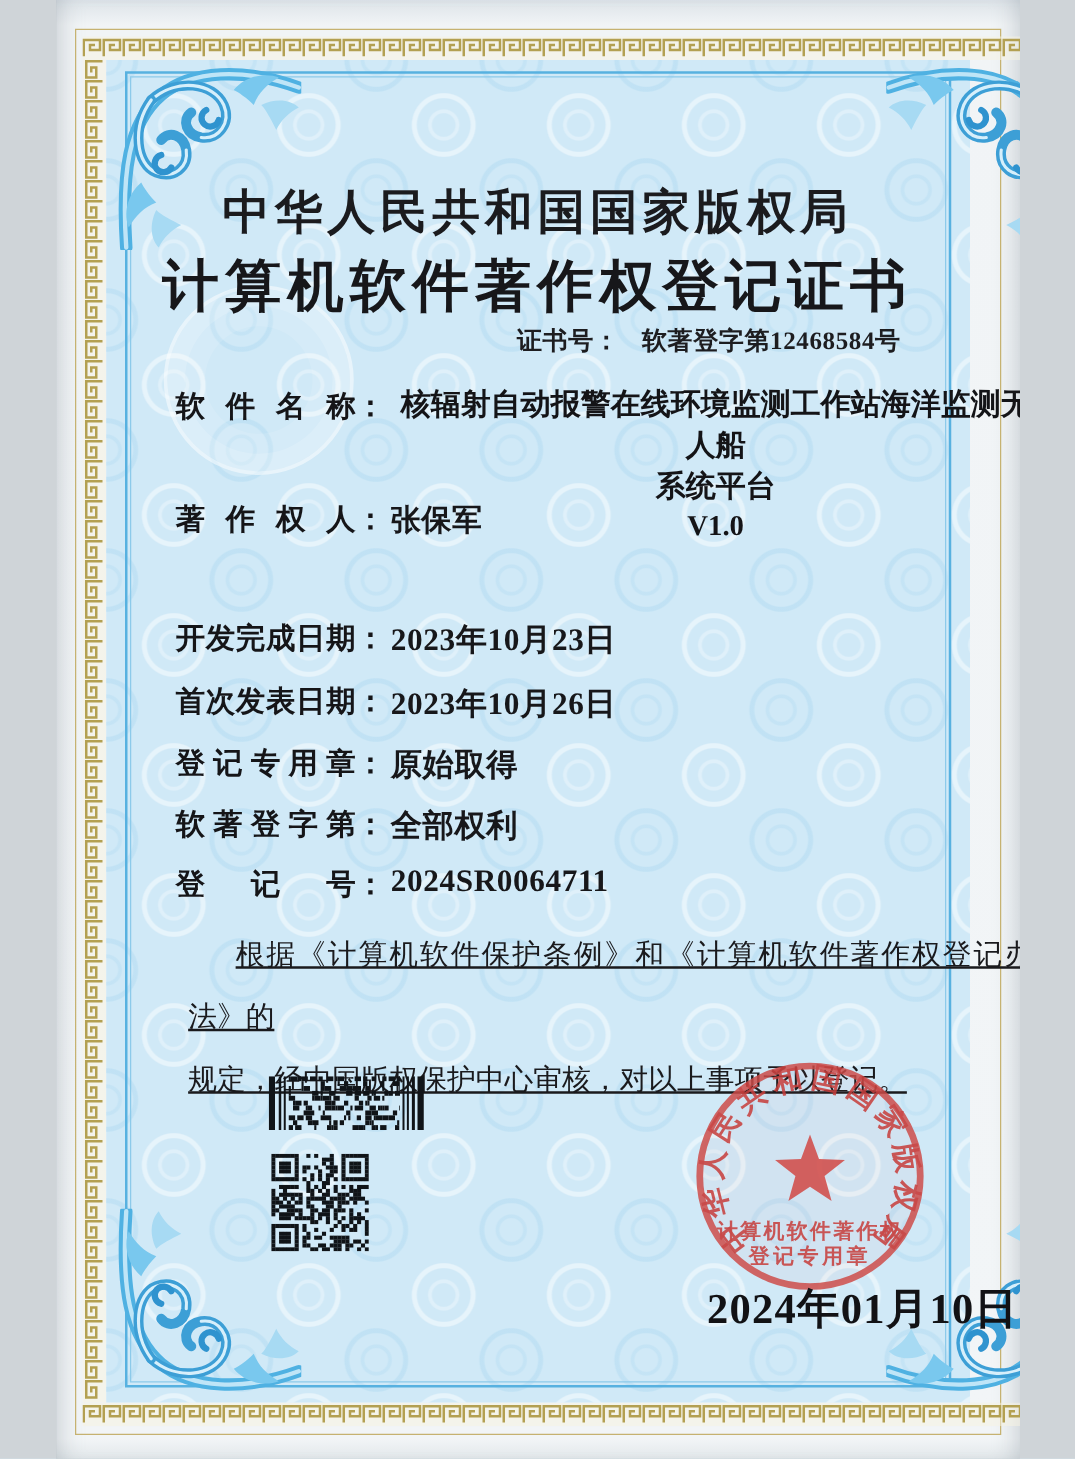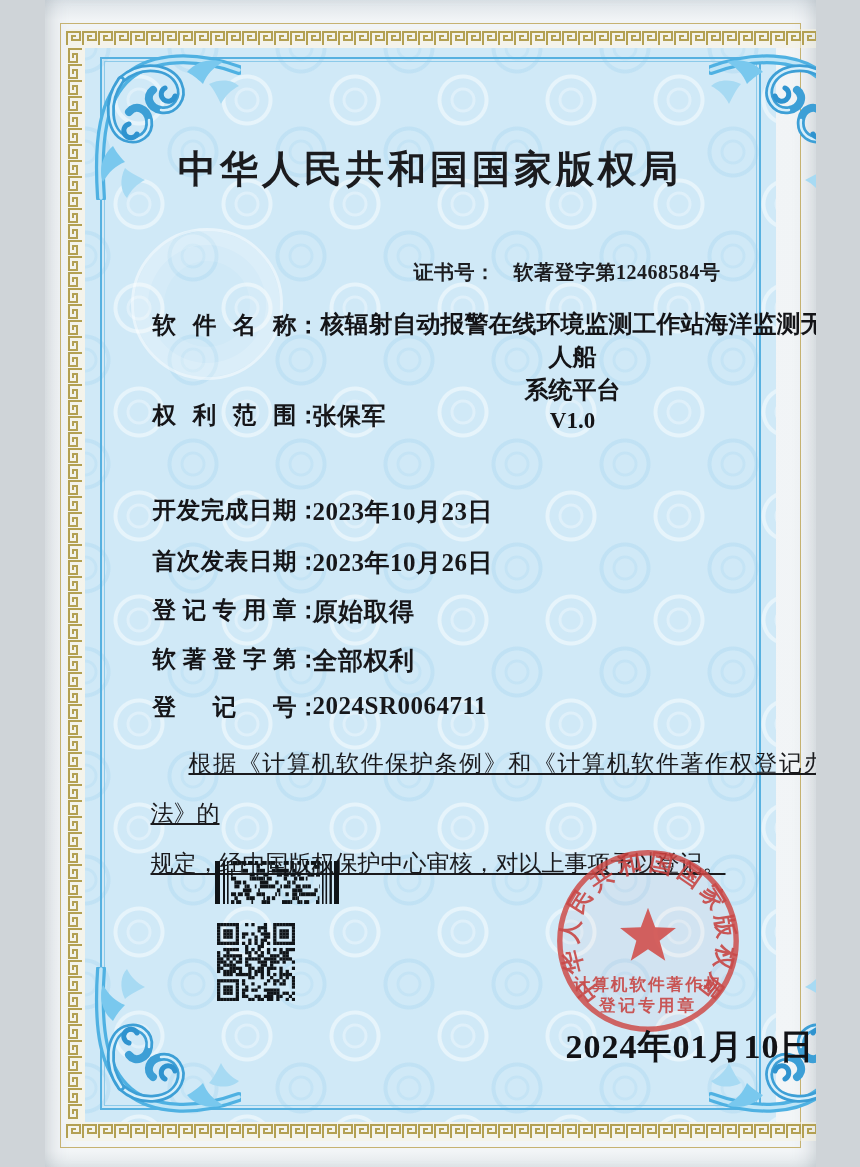--- a/index.html
+++ b/index.html
@@ -68,21 +68,21 @@
     position:absolute;left:0;right:0;top:199px;
     text-align:center;
     font-family:"Liberation Sans","DejaVu Sans",sans-serif;
     font-size:45px;font-weight:700;letter-spacing:5px;color:#17171a;
   }
   .cert-no{
     position:absolute;right:95px;top:259px;
     font-size:20px;font-weight:600;color:#1d1d20;letter-spacing:.5px;
   }
   .cert-no .gap{display:inline-block;width:18px;}
-  .row{position:absolute;left:108px;color:#151518;}
+  .row{position:absolute;left:96px;color:#151518;}
   .jlabel{
     display:inline-block;width:144px;vertical-align:top;
     text-align:justify;text-align-last:justify;
     font-family:"Liberation Sans","DejaVu Sans",sans-serif;
     font-weight:700;font-size:23.5px;
   }
   .colon{font-family:"Liberation Sans","DejaVu Sans",sans-serif;font-weight:700;font-size:23.5px;}
   .name-block{position:absolute;left:268px;top:307px;width:520px;
     font-family:"Liberation Sans","DejaVu Sans",sans-serif;
     font-weight:700;font-size:24px;line-height:33px;color:#141417;text-align:center;}
@@ -162,35 +162,36 @@
   <svg class="corner c-bl">
       <use href="#flourish"></use>
     </svg>
   <svg class="corner c-br">
       <use href="#flourish"></use>
     </svg>
 
   <div class="big-watermark"></div>
 
   <div class="authority">中华人民共和国国家版权局</div>
+  <div class="cert-title">计算机软件著作权登记证书</div>
   <div class="cert-no">
     <span>证书号：</span><span class="gap"></span><span>软著登字第12468584号</span>
   </div>
 
   <div class="row" style="top:309px">
     <span class="jlabel">软件名称</span><span class="colon">：</span>
   </div>
   <div class="name-block">
     <div>核辐射自动报警在线环境监测工作站海洋监测无人船</div>
     <div>系统平台</div>
     <div class="name-version">V1.0</div>
   </div>
 
   <div class="row" style="top:399px">
-    <span class="jlabel">权利范围</span><span class="colon">：</span>
+    <span class="jlabel">著作权人</span><span class="colon">：</span>
   </div>
   <div class="value sans" style="top:400px">张保军</div>
 
   <div class="row" style="top:494px">
     <span class="jlabel">开发完成日期</span><span class="colon">：</span>
   </div>
   <div class="value" style="top:495px">2023年10月23日</div>
 
   <div class="row" style="top:545px">
     <span class="jlabel">首次发表日期</span><span class="colon">：</span>

